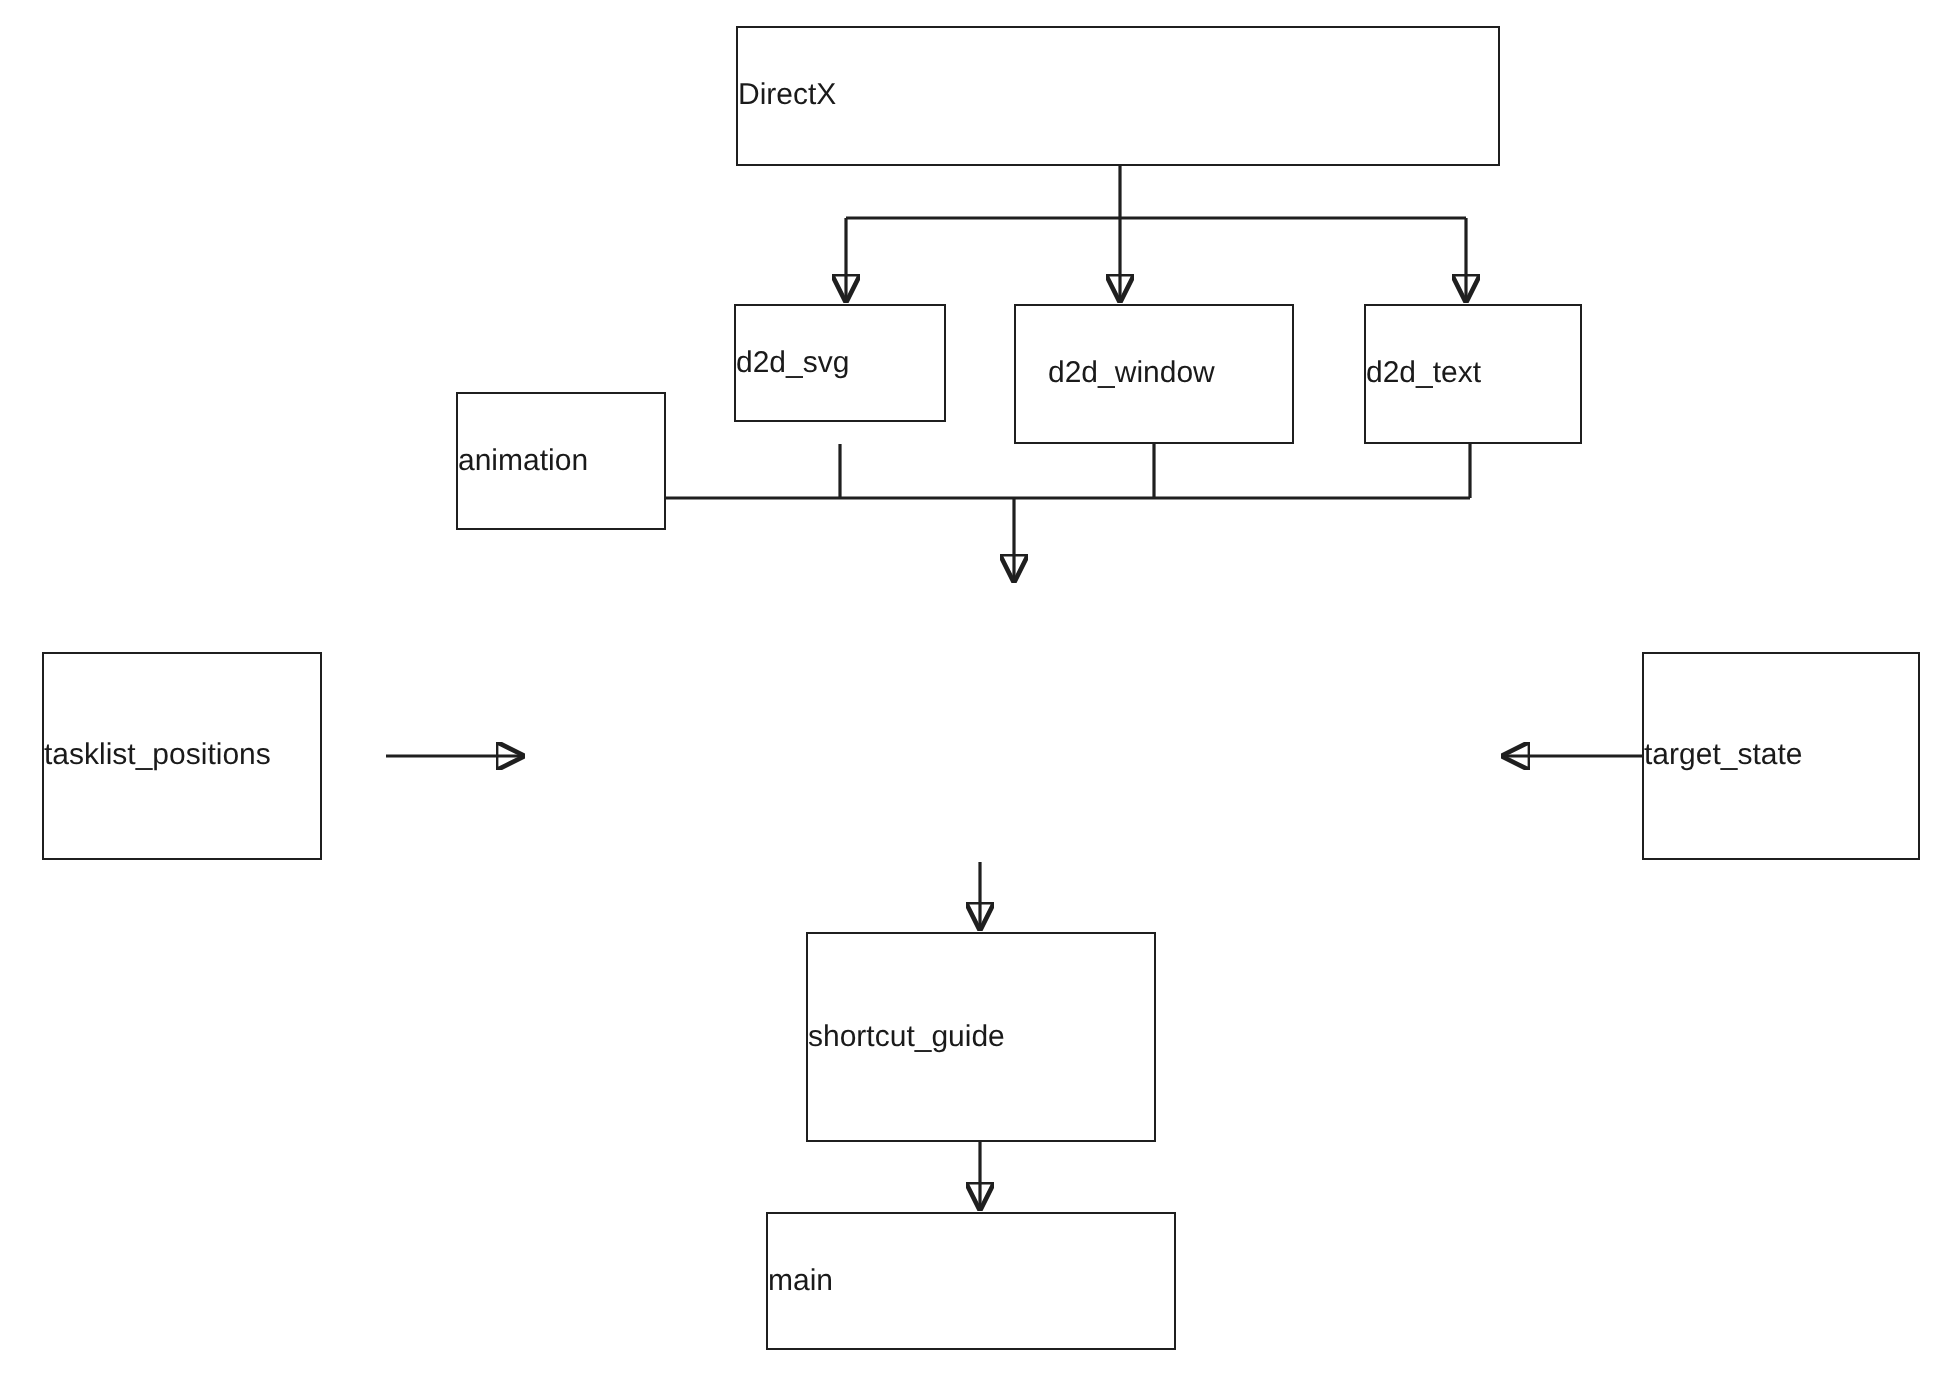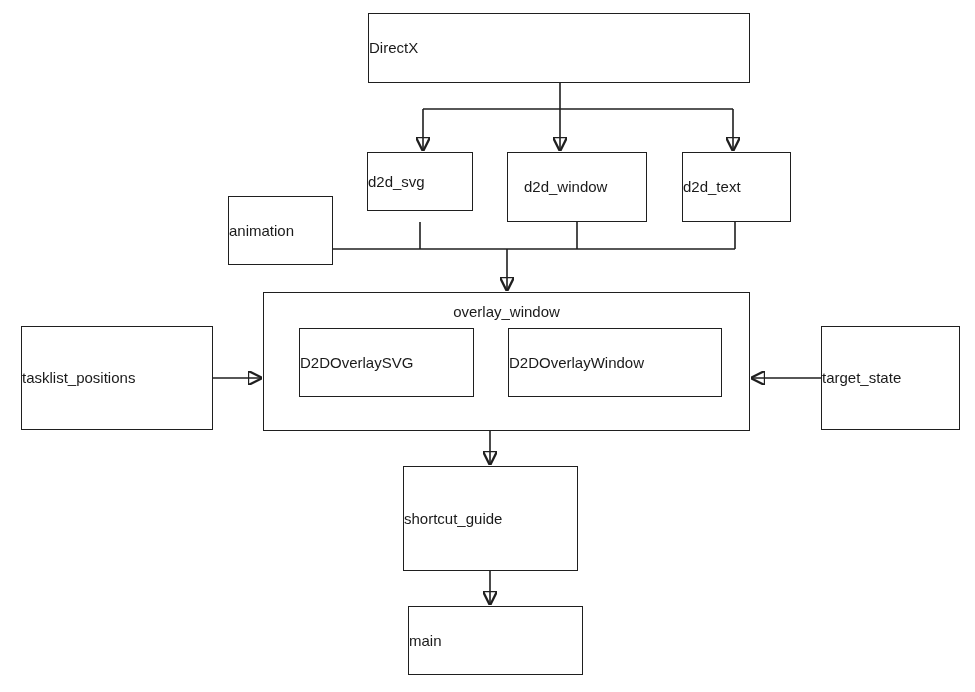--- a/index.html
+++ b/index.html
@@ -50,24 +50,24 @@
   }
   
   .n-directx            {left:368px;top:13px; width:382px;height:70px;}
   .n-animation          {left:228px;top:152px;width:105px;height:69px;margin-top:44px;}
   .n-d2d-svg            {left:367px;top:152px;width:106px;height:59px;}
   .n-d2d-window         {left:507px;top:152px;width:140px;height:70px;padding-left:16px;}
   .n-d2d-text           {left:682px;top:152px;width:109px;height:70px;}
   .n-overlay-window     {left:263px;top:292px;width:487px;height:139px;}
   .n-d2d-overlay-svg    {left:35px; top:35px; width:175px;height:69px;}
   .n-d2d-overlay-window {left:244px;top:35px; width:214px;height:69px;}
-  .n-tasklist-positions {left:21px; top:326px;width:192px;height:104px;}
+  .n-tasklist-positions {left:21px; top:326px;width:140px;height:104px;}
   .n-target-state       {left:821px;top:326px;width:139px;height:104px;}
   .n-shortcut-guide     {left:403px;top:466px;width:175px;height:105px;}
-  .n-main               {left:408px;top:606px;width:175px;height:69px;}
+  .n-main               {left:383px;top:606px;width:205px;height:69px;}
 </style>
 </head>
 <body>
 
 <div class="canvas">
 
   <svg class="edges" width="975" height="692" viewBox="0 0 975 692" xmlns="http://www.w3.org/2000/svg">
     <defs>
       <marker id="arrow" viewBox="0 0 10 10" refX="9" refY="5" markerWidth="9" markerHeight="9" orient="auto-start-reverse">
         <path d="M0,0 L10,5 L0,10 z" fill="#1f1f1f" stroke="none"></path>
@@ -107,29 +107,20 @@
   </div>
 
   <div class="node n-d2d-window">
     <span>d2d_window</span>
   </div>
 
   <div class="node n-d2d-text">
     <span>d2d_text</span>
   </div>
 
-  <div class="node node--container n-overlay-window">
-    <span class="container-title">overlay_window</span>
-    <div class="node n-d2d-overlay-svg">
-      <span>D2DOverlaySVG</span>
-    </div>
-    <div class="node n-d2d-overlay-window">
-      <span>D2DOverlayWindow</span>
-    </div>
-  </div>
 
   <div class="node n-tasklist-positions">
     <span>tasklist_positions</span>
   </div>
 
   <div class="node n-target-state">
     <span>target_state</span>
   </div>
 
   <div class="node n-shortcut-guide">

